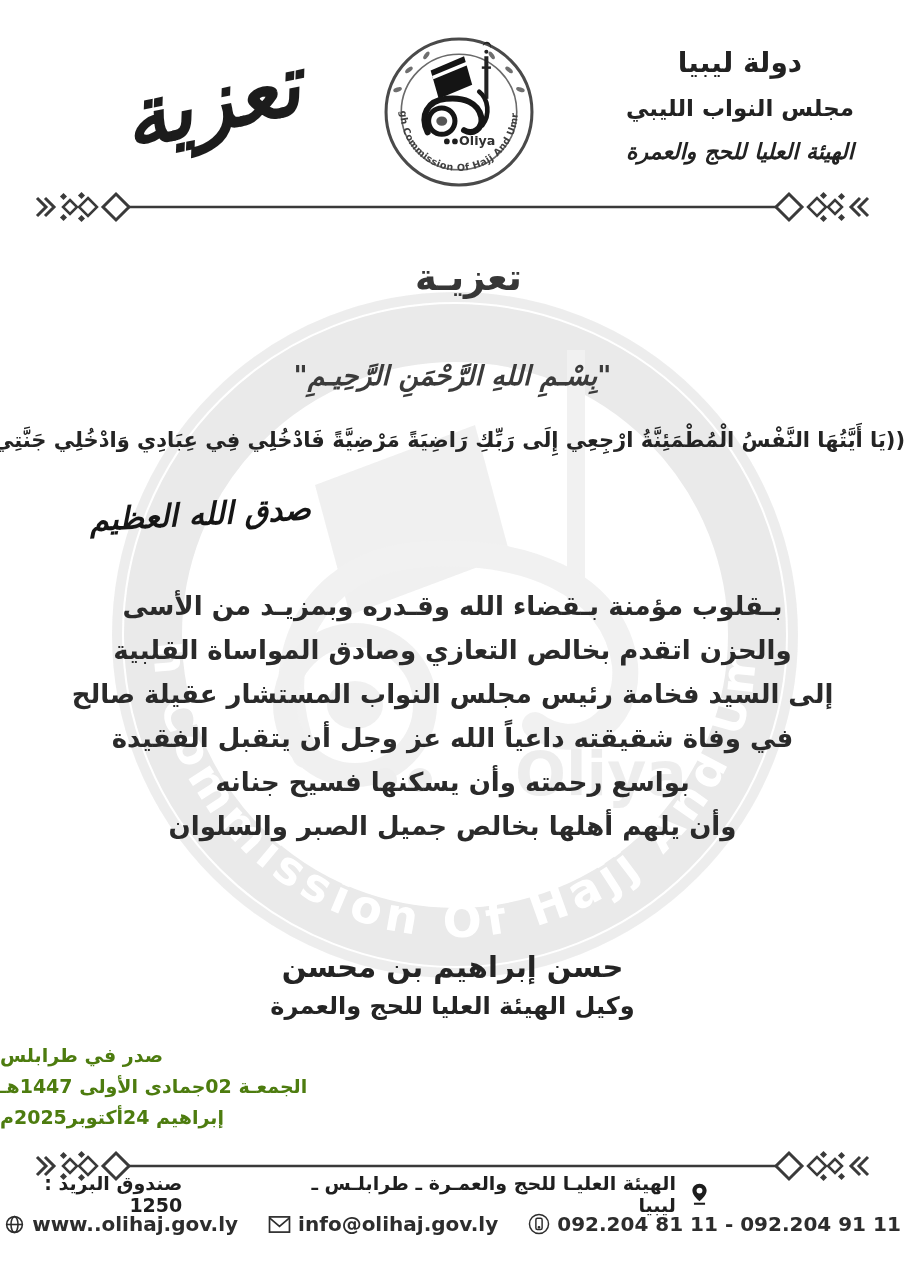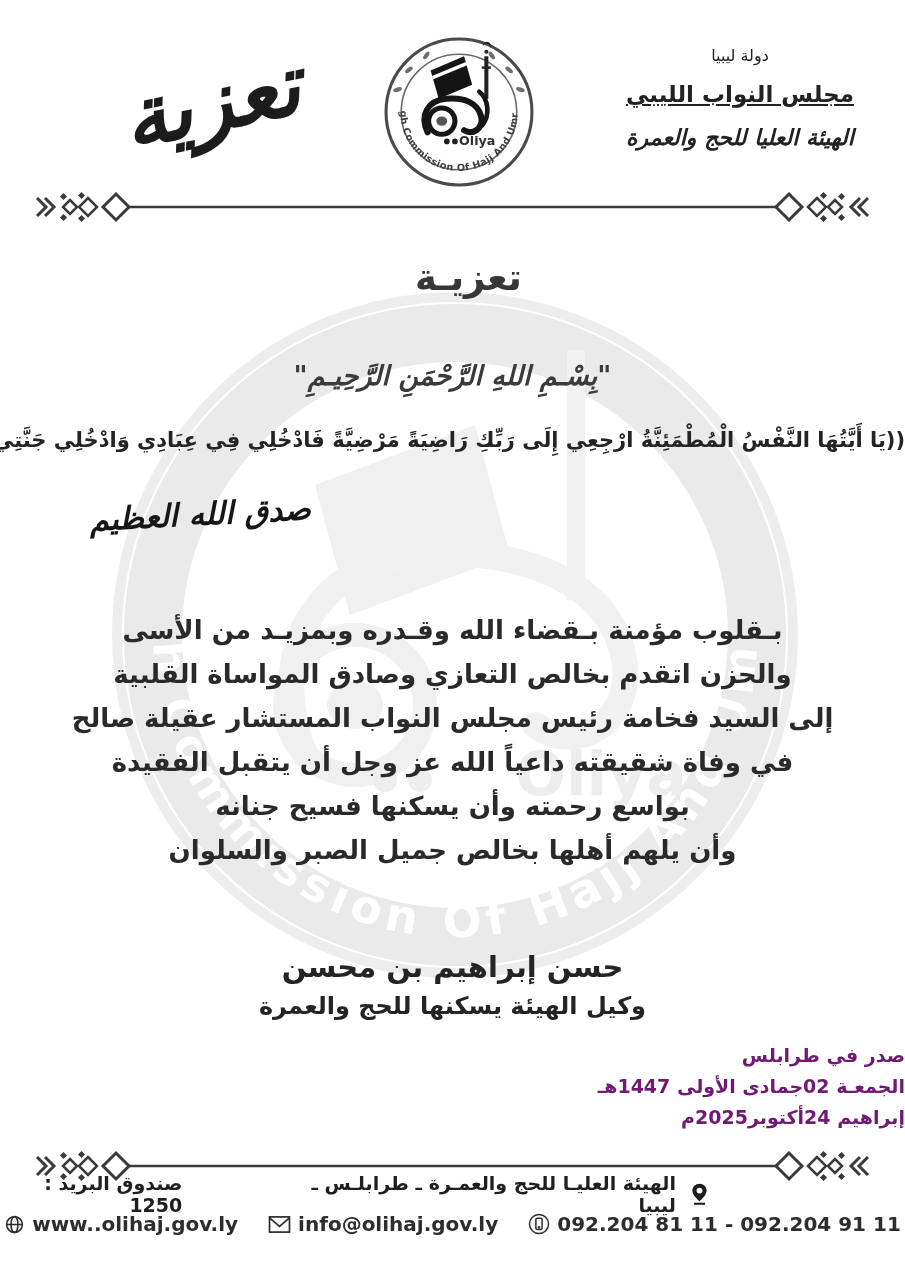--- a/index.html
+++ b/index.html
@@ -9,43 +9,43 @@
   }
   .abs{position:absolute;}
   
   .callig-big{
     left:96px;top:60px;width:230px;text-align:center;
     font-size:84px;font-weight:bold;font-style:italic;color:#1c1c1c;
     transform:rotate(-12deg);white-space:nowrap;line-height:1;
   }
   .logo-wrap{left:383px;top:36px;width:152px;height:152px;}
   .authority{left:590px;top:42px;width:300px;text-align:center;direction:rtl;color:#222;}
-  .authority .l1{font-size:16px;font-weight:normal;margin:4px 0 14px;}
-  .authority .l2{font-size:23px;font-weight:bold;margin:16px 0 18px;text-decoration:underline;}
+  .authority .l1{font-size:28px;font-weight:bold;margin:4px 0 14px;}
+  .authority .l2{font-size:23px;font-weight:bold;margin:16px 0 18px;}
   .authority .l3{font-size:22px;font-weight:bold;font-style:italic;}
   
   .divider-top{left:30px;top:189px;width:845px;height:36px;}
   .divider-bottom{left:30px;top:1148px;width:845px;height:36px;}
   
   .letter-title{left:16px;top:256px;width:100%;text-align:center;direction:rtl;
     font-size:37px;font-weight:bold;color:#373737;letter-spacing:1px;}
   .bismillah{left:0;top:352px;width:100%;text-align:center;direction:rtl;
     font-size:27px;font-weight:bold;font-style:italic;color:#3b3b3b;line-height:1.8;}
   .verse{left:0;top:418px;width:100%;text-align:center;direction:rtl;
     font-size:21px;font-weight:bold;color:#242424;white-space:nowrap;line-height:2.1;}
   .sadaqa{left:80px;top:496px;width:240px;text-align:center;direction:rtl;
     font-size:31px;font-weight:bold;font-style:italic;color:#161616;transform:rotate(-3deg);}
   .body-text{left:0;top:584px;width:100%;text-align:center;direction:rtl;
-    font-size:26px;font-weight:bold;color:#2a2a2a;line-height:44px;margin-top:24px;}
+    font-size:26px;font-weight:bold;color:#2a2a2a;line-height:44px;}
   .sig-name{left:0;top:950px;width:100%;text-align:center;direction:rtl;
     font-size:29px;font-weight:bold;color:#242424;}
   .sig-role{left:0;top:992px;width:100%;text-align:center;direction:rtl;
     font-size:24px;font-weight:bold;color:#242424;}
-  .issue{left:0;top:1040px;width:100%;text-align:right;direction:rtl;
-    font-size:19px;font-weight:bold;color:#701a75;line-height:31px;}
+  .issue{left:0;top:1040px;width:100%;text-align:left;direction:rtl;
+    font-size:19px;font-weight:bold;color:#4d7c0f;line-height:31px;}
   
   .footer-row1{left:0;top:1172px;width:905px;direction:rtl;display:flex;
     align-items:center;padding-right:196px;box-sizing:border-box;gap:14px;
     font-size:19px;font-weight:bold;color:#1f1f1f;}
   .footer-row1 .gap{width:96px;}
   .footer-row2{left:0;top:1212px;width:905px;display:flex;direction:ltr;
     justify-content:center;align-items:center;gap:14px;
     font-size:20px;font-weight:bold;color:#2d2d2d;}
   .icon{display:inline-flex;align-items:center;}
   .contact{display:inline-flex;align-items:center;gap:7px;}
@@ -156,21 +156,21 @@
     <div class="abs body-text">
       <div>بـقلوب مؤمنة بـقضاء الله وقـدره وبمزيـد من الأسى</div>
       <div>والحزن اتقدم بخالص التعازي وصادق المواساة القلبية</div>
       <div>إلى السيد فخامة رئيس مجلس النواب المستشار عقيلة صالح</div>
       <div>في وفاة شقيقته داعياً الله عز وجل أن يتقبل الفقيدة</div>
       <div>بواسع رحمته وأن يسكنها فسيح جنانه</div>
       <div>وأن يلهم أهلها بخالص جميل الصبر والسلوان</div>
     </div>
 
     <div class="abs sig-name">حسن إبراهيم بن محسن</div>
-    <div class="abs sig-role">وكيل الهيئة يسكنها للحج والعمرة</div>
+    <div class="abs sig-role">وكيل الهيئة العليا للحج والعمرة</div>
 
     <div class="abs issue">
       <div>صدر في طرابلس</div>
       <div>الجمعـة 02جمادى الأولى 1447هـ</div>
       <div>إبراهيم 24أكتوبر2025م</div>
     </div>
 
     <svg class="abs divider-bottom" viewBox="0 0 845 36">
       <use href="#orn"></use>
       <line x1="99" y1="18" x2="746" y2="18" stroke="#3a3a3a" stroke-width="2.5"></line>

